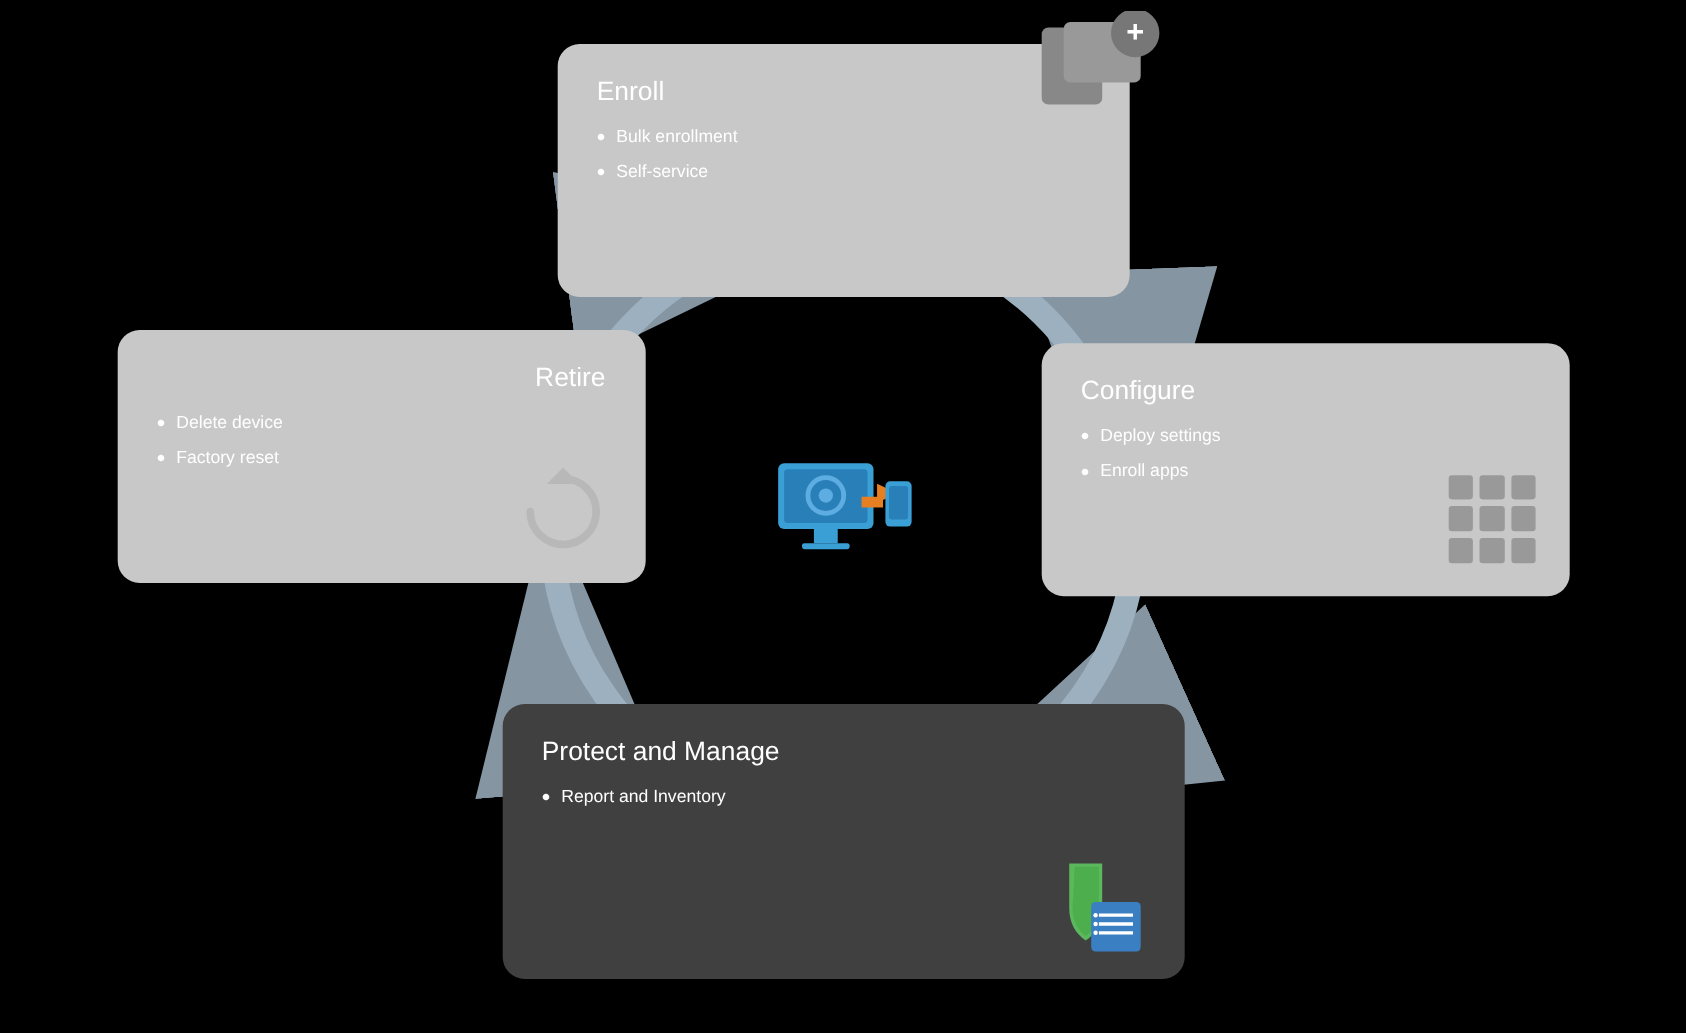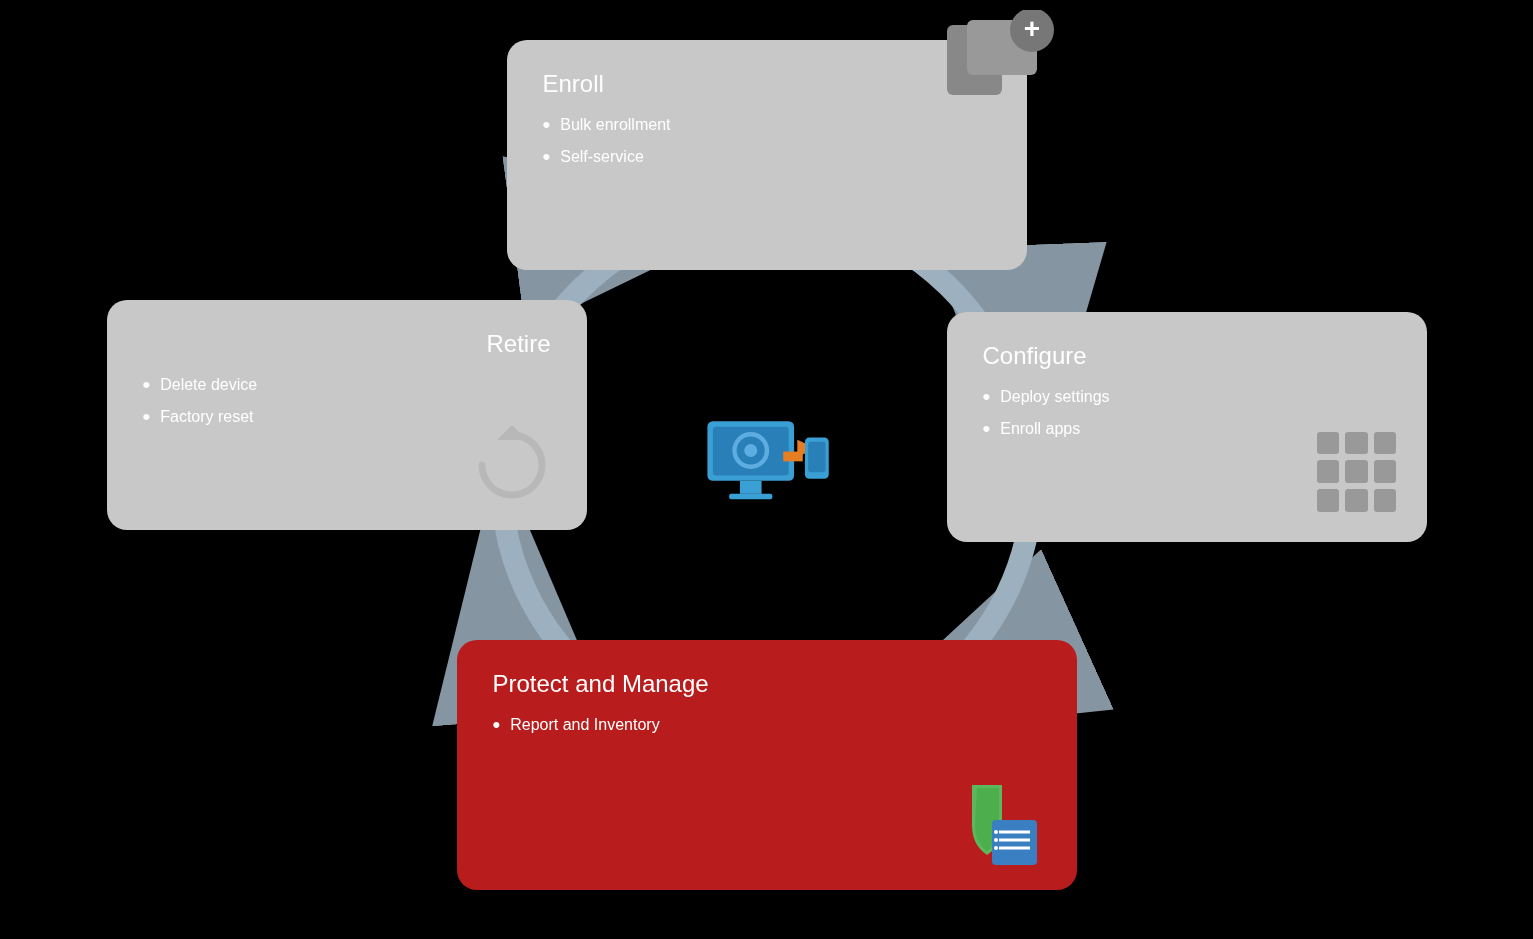--- a/index.html
+++ b/index.html
@@ -196,21 +196,21 @@
       <div class="grid-cell"></div>
       <div class="grid-cell"></div>
       <div class="grid-cell"></div>
       <div class="grid-cell"></div>
       <div class="grid-cell"></div>
       <div class="grid-cell"></div>
       <div class="grid-cell"></div>
     </div>
   </div>
 
-  <div class="card card-protect" style="position:absolute; bottom:20px; left:50%; transform:translateX(-50%); width:620px; min-height:250px; background:#b91c1c;">
+  <div class="card card-protect" style="position:absolute; bottom:20px; left:50%; transform:translateX(-50%); width:620px; min-height:250px; background:#404040;">
     <div class="card-title">Protect and Manage</div>
     <ul class="card-list">
       <li>Report and Inventory</li>
     </ul>
 
     <svg class="protect-icon" viewBox="0 0 100 90">
 
       <path d="M25 5 L55 5 L55 45 Q55 65 40 75 Q25 65 25 45 Z" fill="#5cb85c"></path>
       <path d="M30 8 L52 8 L52 45 Q52 62 40 71 Q28 62 28 45 Z" fill="#4cae4c"></path>
 

